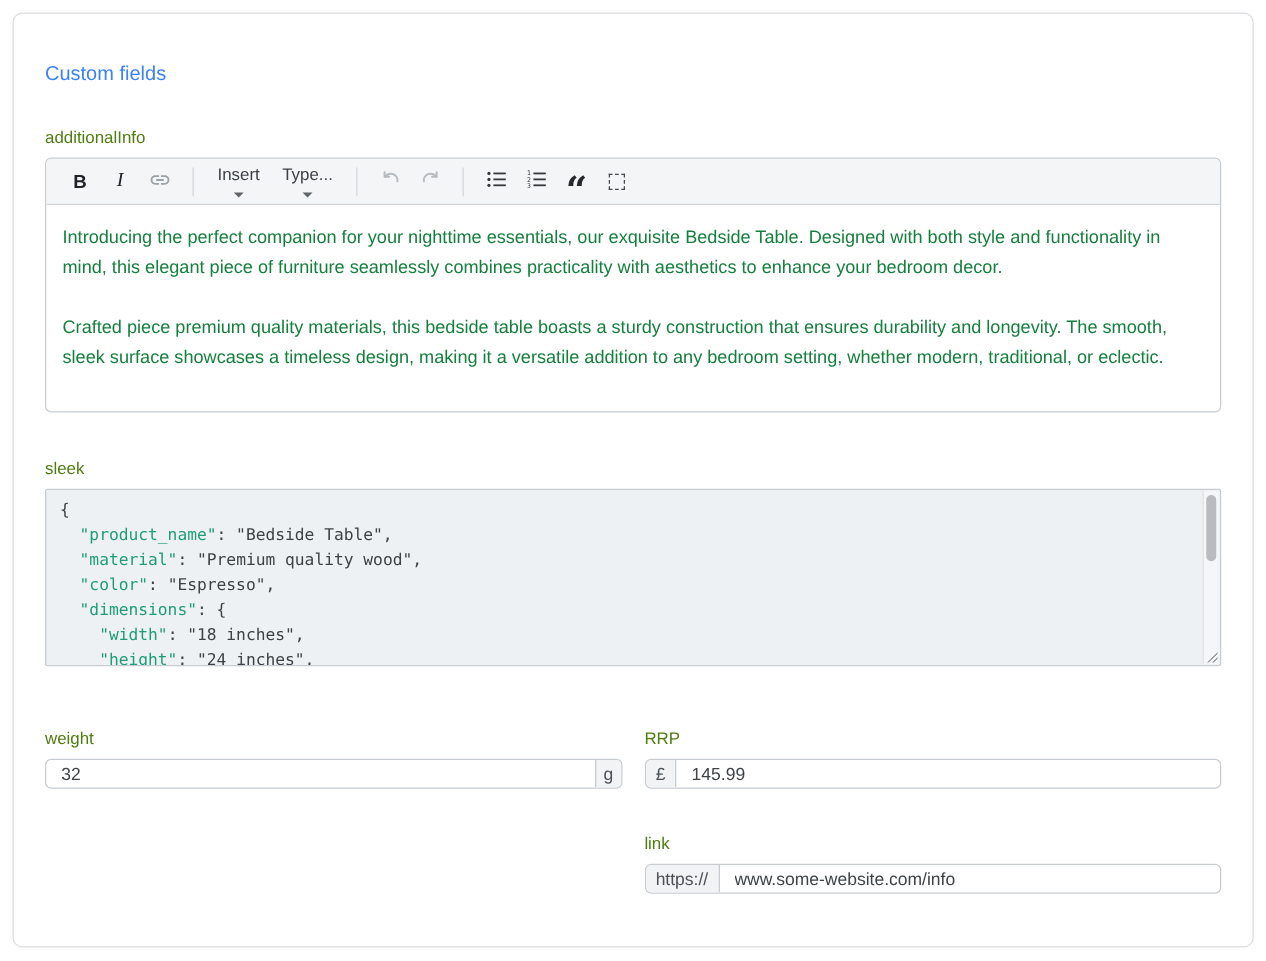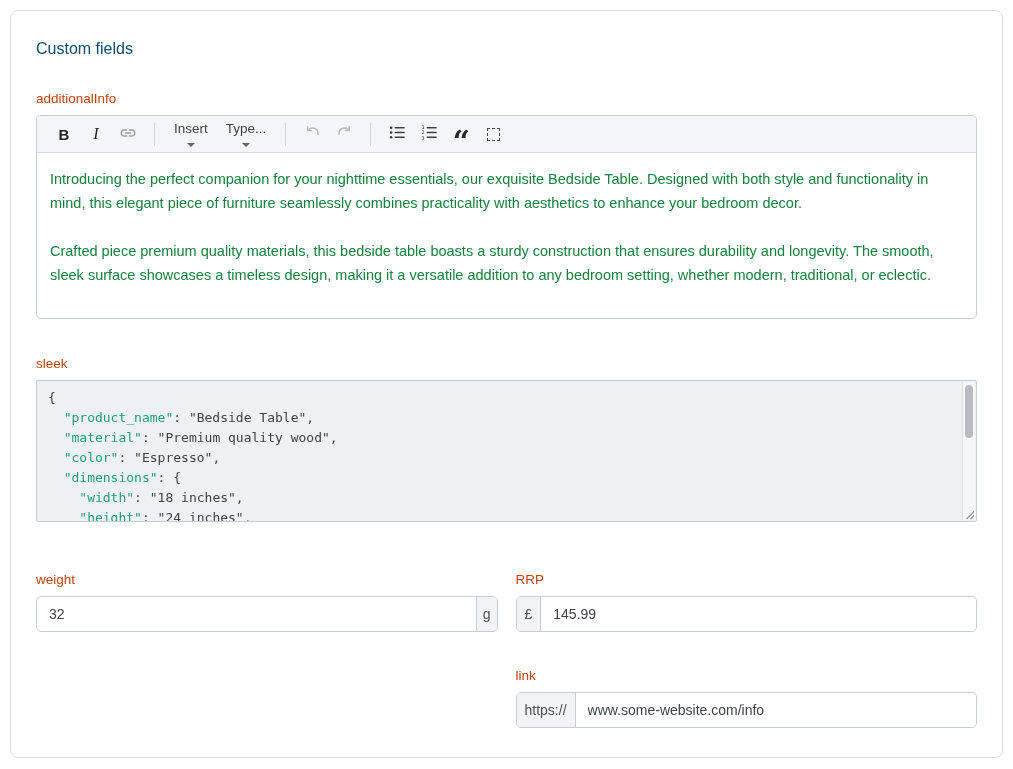--- a/index.html
+++ b/index.html
@@ -2,22 +2,22 @@
 <html><head>
 <meta charset="utf-8">
 <style>
   * { box-sizing: border-box; margin: 0; padding: 0; }
   html,body { width:1013px; height:769px; background:#ffffff; font-family:"Liberation Sans", sans-serif; }
   .card {
     margin:10px; width:993px; height:748px;
     border:1px solid #d9dcdf; border-radius:8px;
     background:#ffffff; padding:24px 25px;
   }
-  .card-title { font-size:16px; font-weight:500; color:#0c4a6e; margin-top:5px; }
-  .field-label { display:block; font-size:13.5px; color:#c2410c; margin-bottom:9px; }
+  .card-title { font-size:16px; font-weight:500; color:#3b82f6; margin-top:16px; }
+  .field-label { display:block; font-size:13.5px; color:#4d7c0f; margin-bottom:9px; }
 
   
   .rte { margin-top:33px; }
   .rte-frame { border:1px solid #c7ccd1; border-radius:5px; height:204px; overflow:hidden; background:#fff; }
   .rte-toolbar {
     height:37px; background:#f4f5f6; border-bottom:1px solid #d4d8db;
     display:flex; align-items:center; padding:0 12px; gap:2px;
   }
   .tb-btn {
     min-width:30px; height:28px; display:flex; align-items:center; justify-content:center;
@@ -54,21 +54,21 @@
     position:absolute; right:2px; bottom:2px; width:10px; height:10px;
     background:
       linear-gradient(135deg, transparent 0 58%, #9aa0a6 58% 66%, transparent 66% 78%, #9aa0a6 78% 86%, transparent 86%);
   }
 
   
   .row { display:grid; grid-template-columns:1fr 1fr; column-gap:18px; }
   .row-1 { margin-top:50px; }
   .row-2 { margin-top:36px; }
   .input-group {
-    display:flex; height:36px; border:1px solid #c7ccd1; border-radius:5px; background:#fff; overflow:hidden;
+    display:flex; height:24px; border:1px solid #c7ccd1; border-radius:5px; background:#fff; overflow:hidden;
   }
   .input-group input {
     flex:1; min-width:0; border:none; outline:none; padding:0 12px;
     font-size:14px; color:#3f4347; font-family:"Liberation Sans", sans-serif; background:transparent;
   }
   .addon {
     display:flex; align-items:center; justify-content:center;
     background:#f1f3f4; color:#4b5056; font-size:14px; padding:0 6px;
   }
   .addon-left { border-right:1px solid #c7ccd1; padding:0 8px; }

